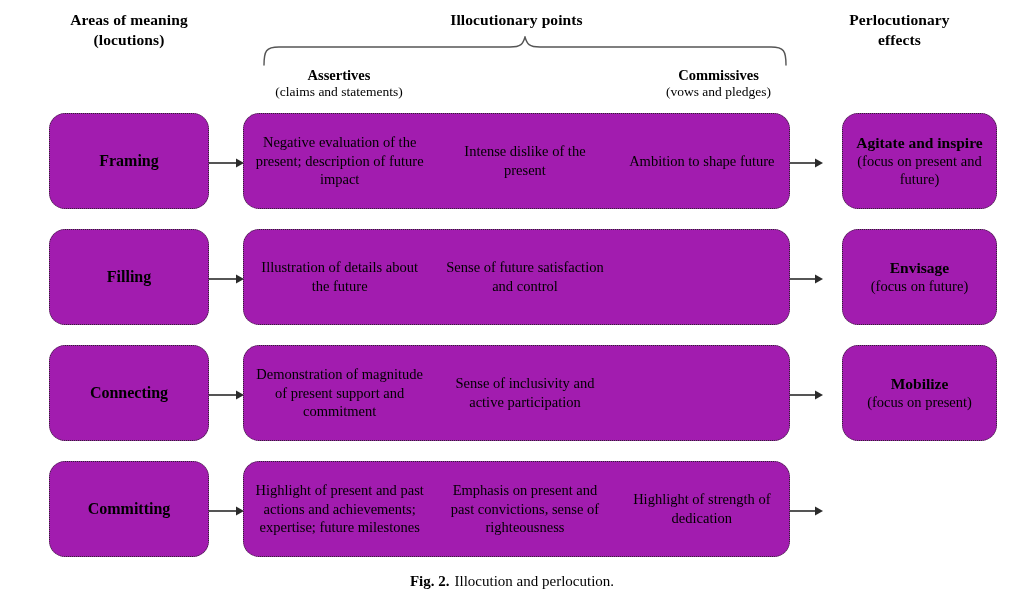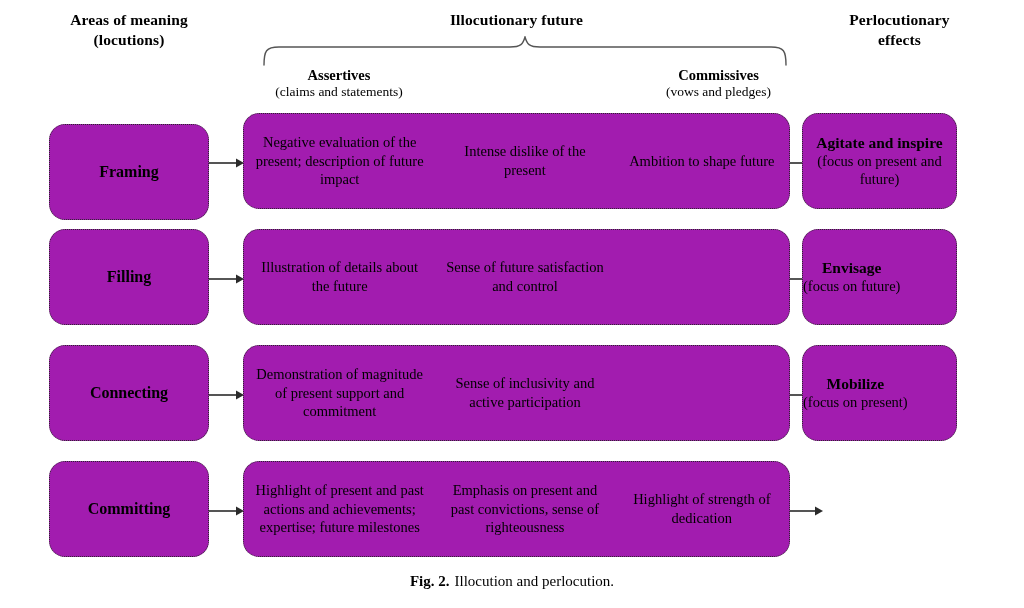--- a/index.html
+++ b/index.html
@@ -84,25 +84,25 @@
   .box-loc .loc-label {
     font-weight: bold;
     font-size: 16px;
     text-align: center;
   }
   .box-ill {
     left: 243px;
     width: 547px;
   }
   .box-per {
-    left: 802px;
+    left: 842px;
     width: 155px;
     display: flex;
     align-items: center;
-    justify-content: flex-start;
+    justify-content: center;
     text-align: center;
   }
   .box-per .per-title {
     display: block;
     font-weight: bold;
     font-size: 15.5px;
     line-height: 1.24;
   }
   .box-per .per-sub {
     display: block;
@@ -155,21 +155,21 @@
 </head>
 <body>
 
 <div class="canvas">
 
   <div class="col-head" id="head-locutions">
     <span>Areas of meaning</span><br>
     <span>(locutions)</span>
   </div>
 
-  <div class="col-head" id="head-illoc">Illocutionary future</div>
+  <div class="col-head" id="head-illoc">Illocutionary points</div>
 
   <div class="col-head" id="head-perloc">
     <span>Perlocutionary</span><br>
     <span>effects</span>
   </div>
 
   <div class="brace">
     <svg width="526" height="30" viewBox="0 0 526 30" fill="none" xmlns="http://www.w3.org/2000/svg">
       <path d="M2 29 C2 15, 4 11, 17 11 L248 11 C259 11, 261 8, 263 1 C265 8, 267 11, 278 11 L509 11 C522 11, 524 15, 524 29" stroke="#555555" stroke-width="1.4" fill="none" stroke-linecap="round"></path>
     </svg>
@@ -177,21 +177,21 @@
 
   <div class="subhead" id="subhead-assertives">
     <span class="s-title">Assertives</span>
     <span class="s-sub">(claims and statements)</span>
   </div>
   <div class="subhead" id="subhead-commissives">
     <span class="s-title">Commissives</span>
     <span class="s-sub">(vows and pledges)</span>
   </div>
 
-  <div class="dbox box-loc" style="top:124px;height:96px;">
+  <div class="dbox box-loc" style="top:113px;height:96px;">
     <span class="loc-label">Framing</span>
   </div>
   <div class="arrow arrow-left" style="top:155px;">
     <svg width="35" height="12" viewBox="0 0 35 12">
         <line x1="0" y1="6" x2="27" y2="6" stroke="#2b2b2b" stroke-width="1.6"></line>
         <polygon points="27,1.5 35,6 27,10.5" fill="#2b2b2b"></polygon>
       </svg>
   </div>
   <div class="dbox box-ill" style="top:113px;height:96px;">
     <div class="ill-grid">

